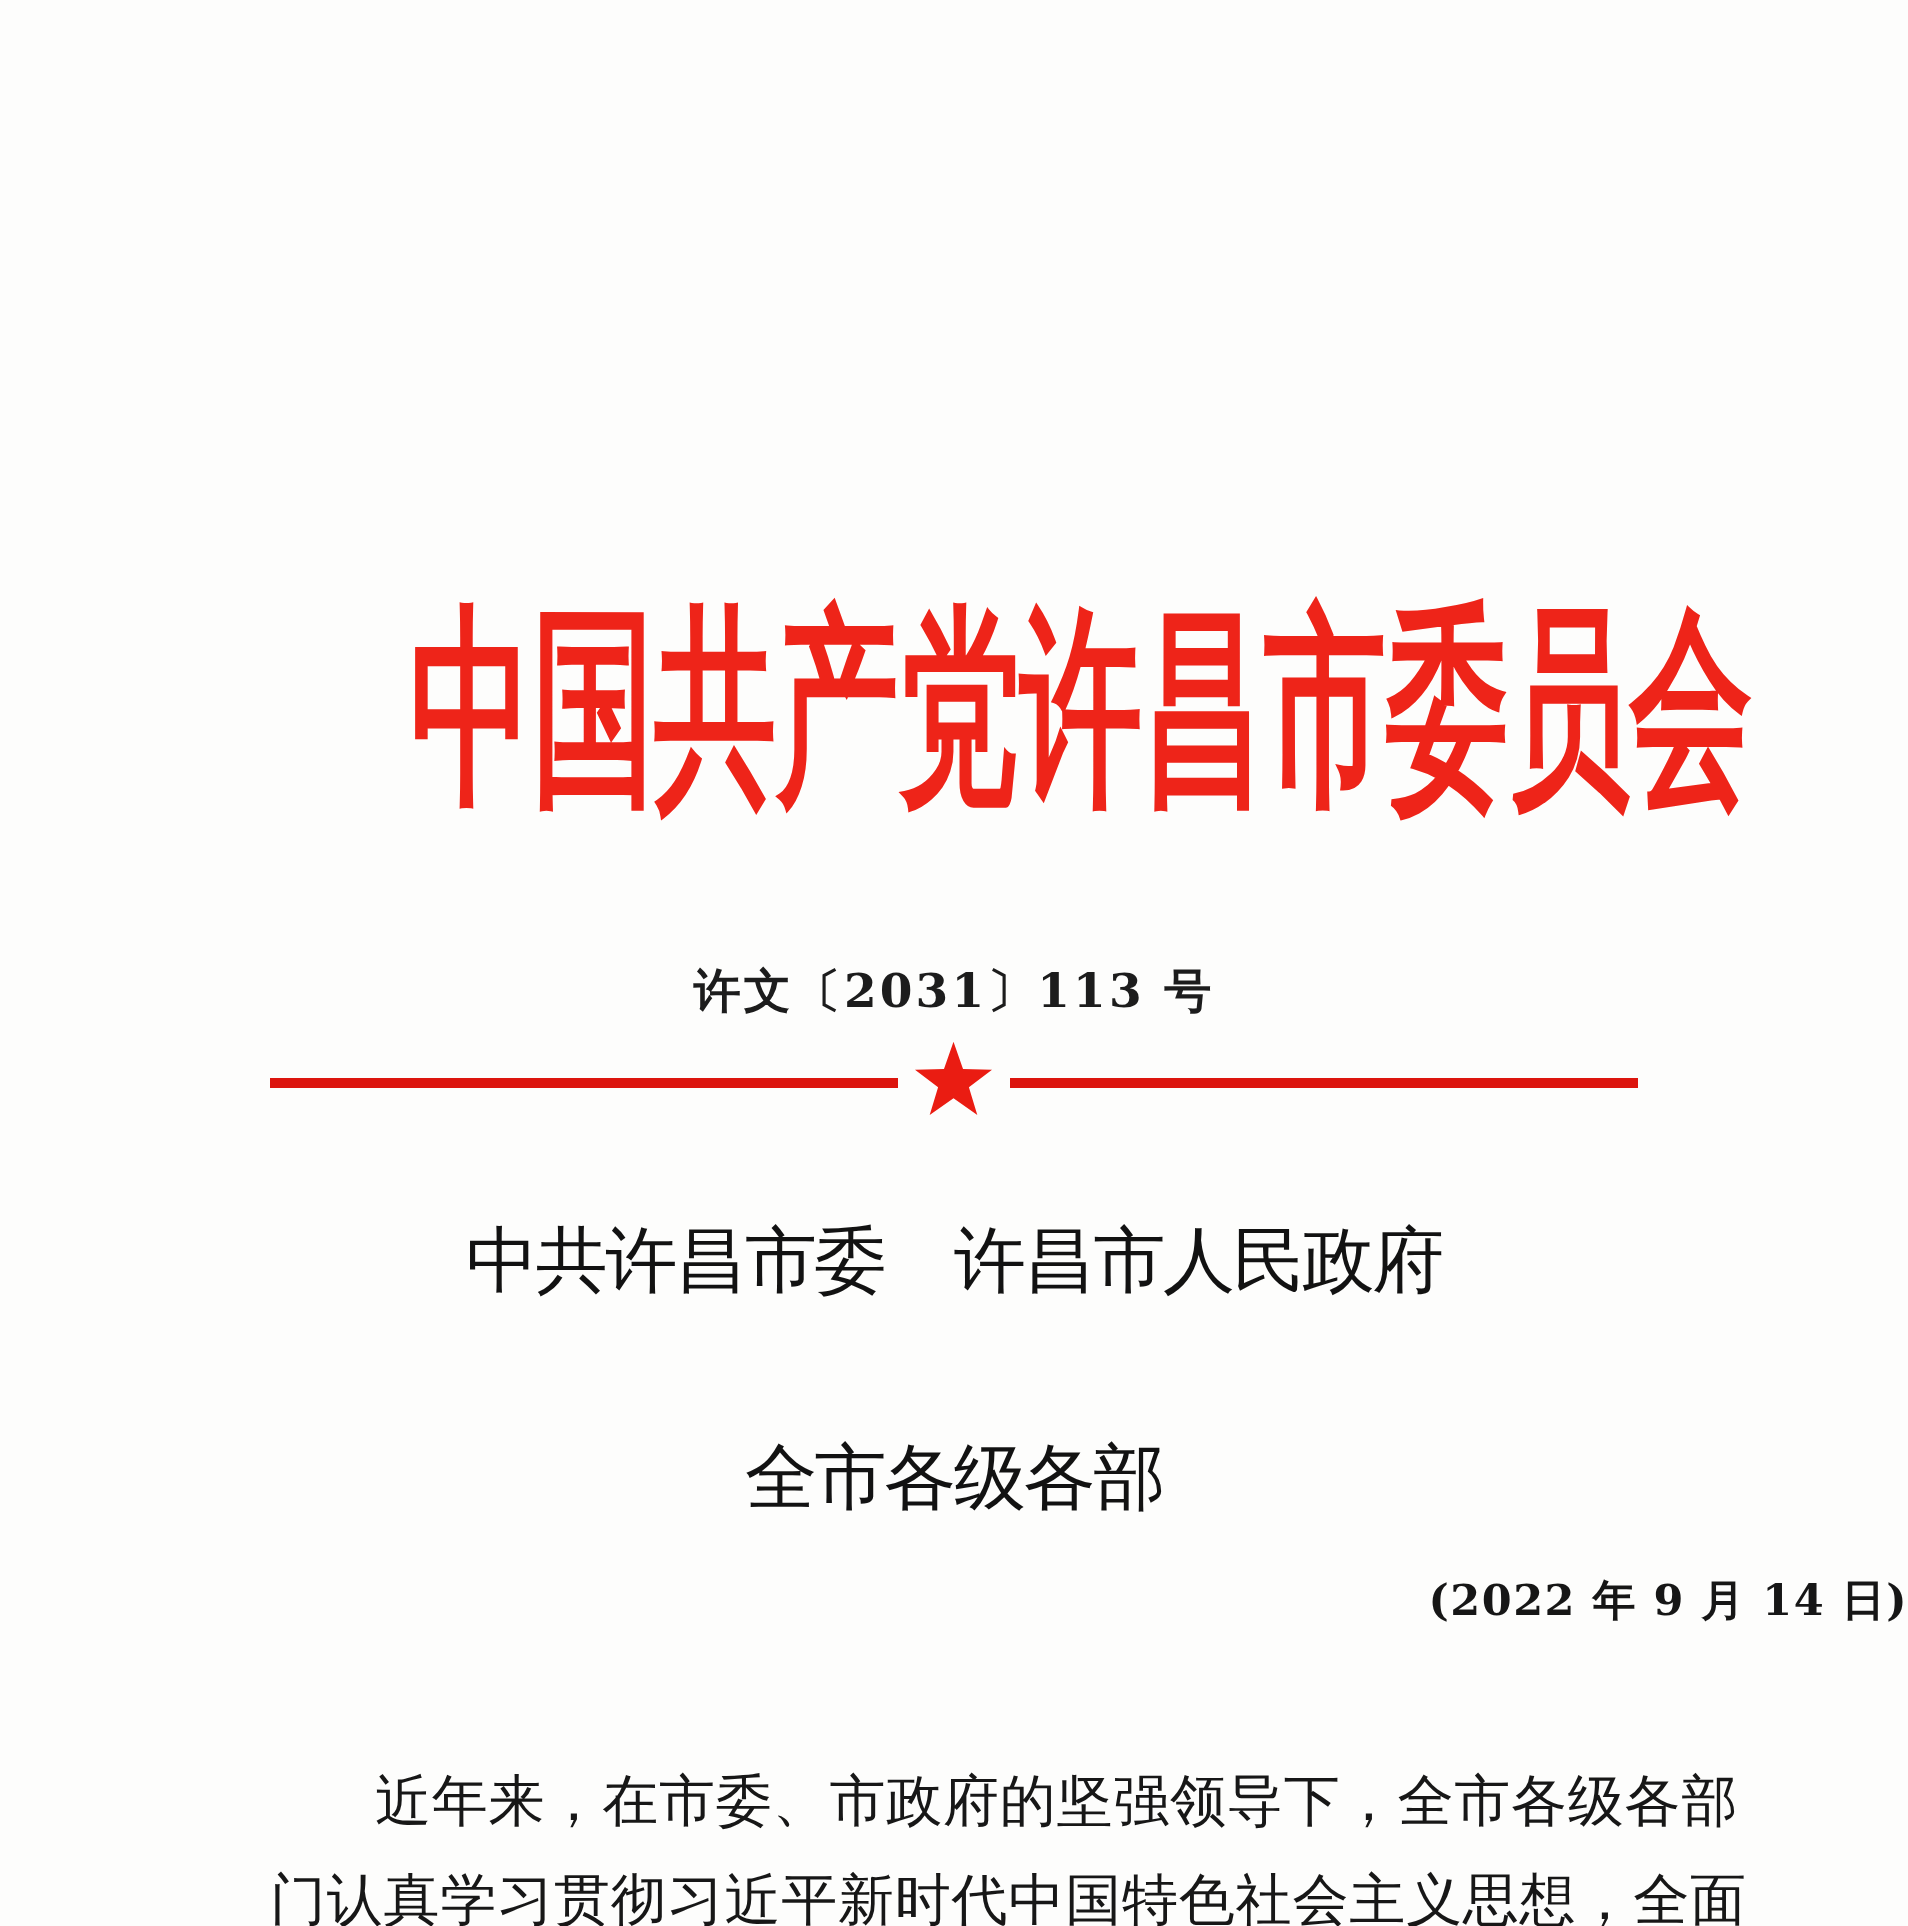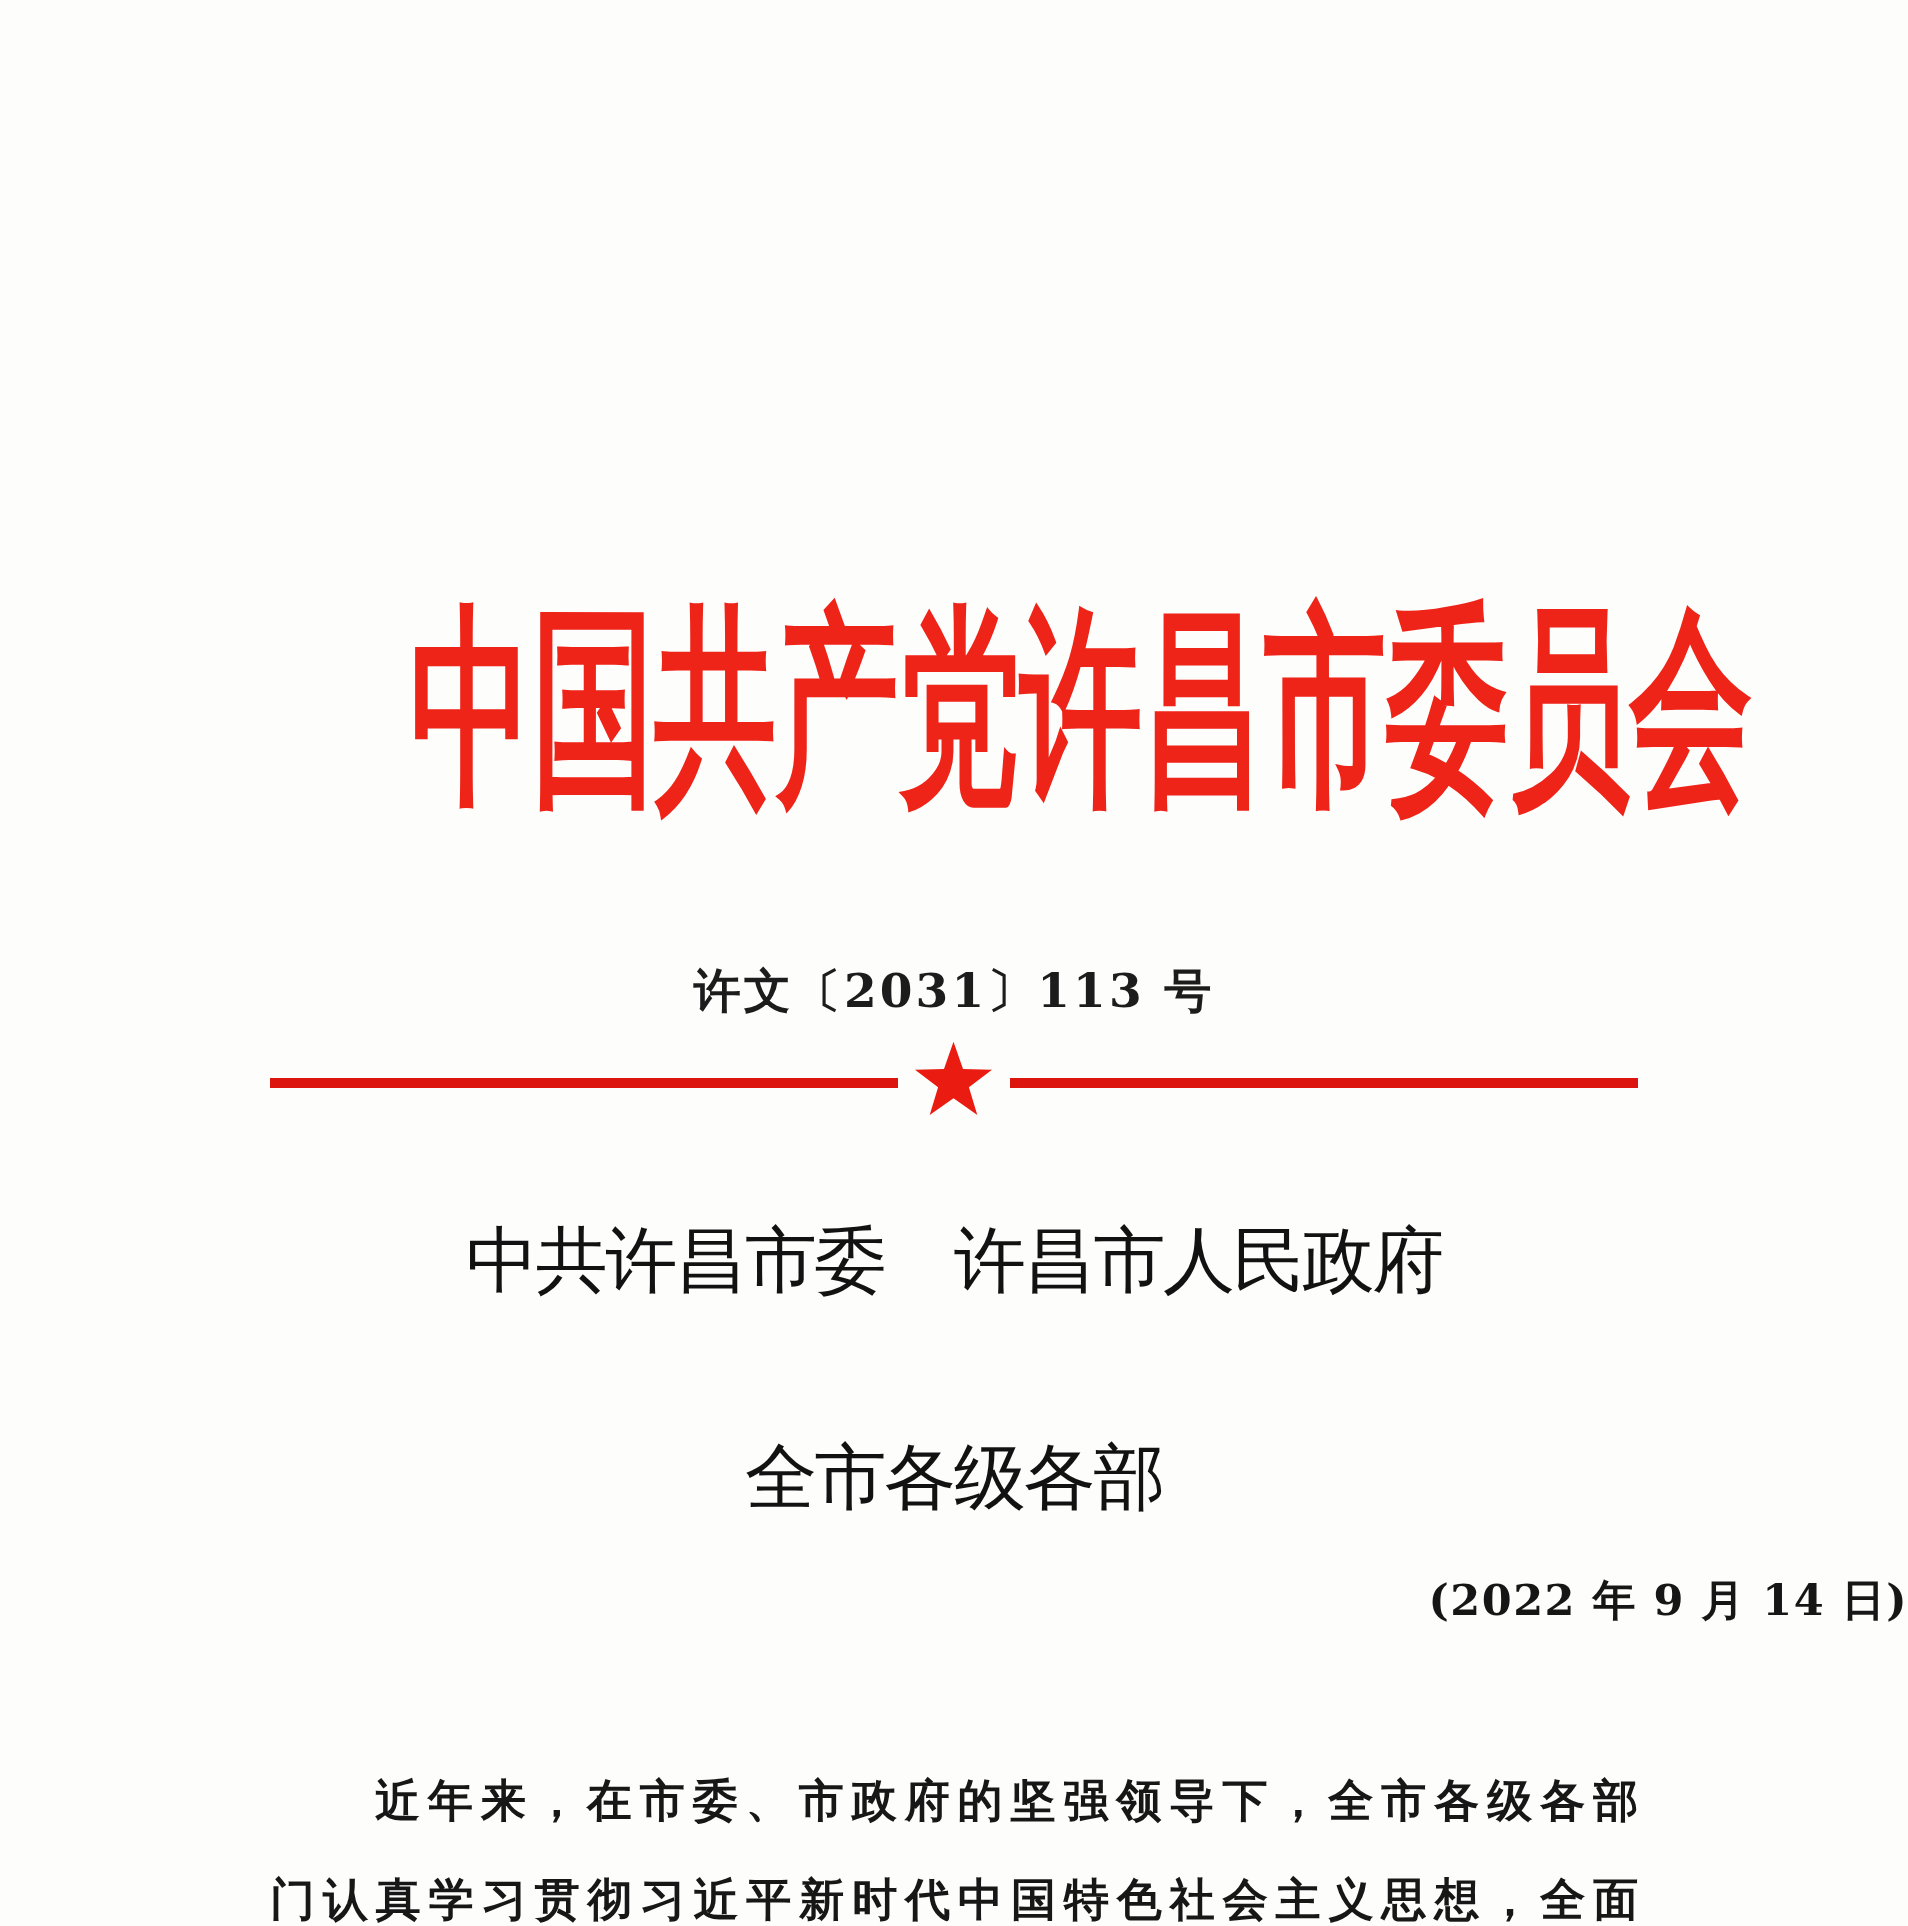--- a/index.html
+++ b/index.html
@@ -83,27 +83,26 @@
   
   .body-text {
     position: absolute;
     top: 1751px; left: 270px;
     width: 1369px;
     color: #171717;
   }
   .body-line {
     height: 99px;
     line-height: 99px;
-    font-size: 45px;
+    font-size: 56px;
     letter-spacing: 0.8px;
     text-align: justify;
     text-align-last: justify;
     text-justify: inter-character;
     white-space: nowrap;
-    font-weight: bold;
   }
   .body-line.indent { padding-left: 105px; }
 </style>
 </head>
 <body>
 
 <div class="page">
 
   <div class="issuer-header">中国共产党许昌市委员会</div>
 

